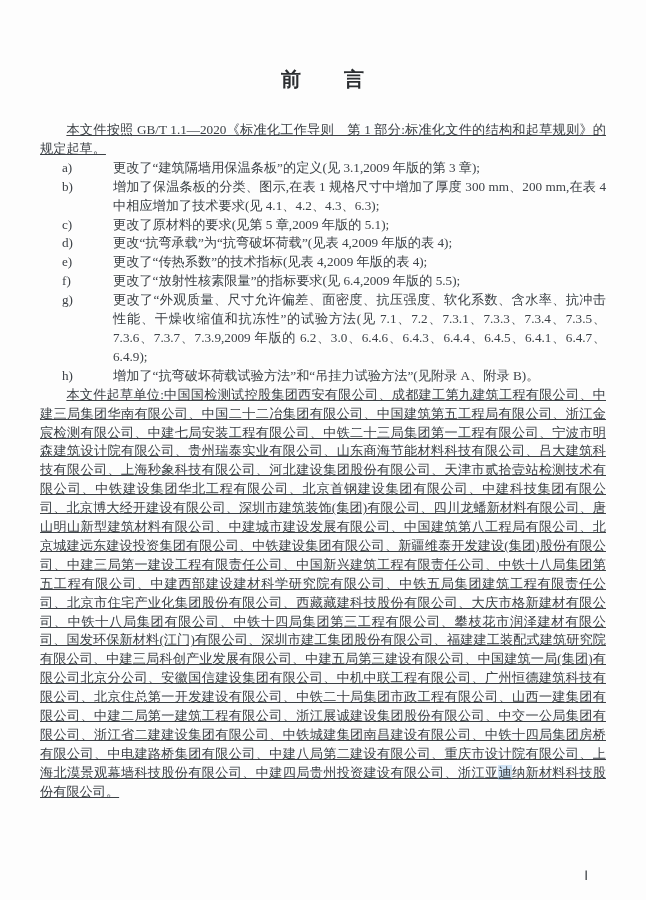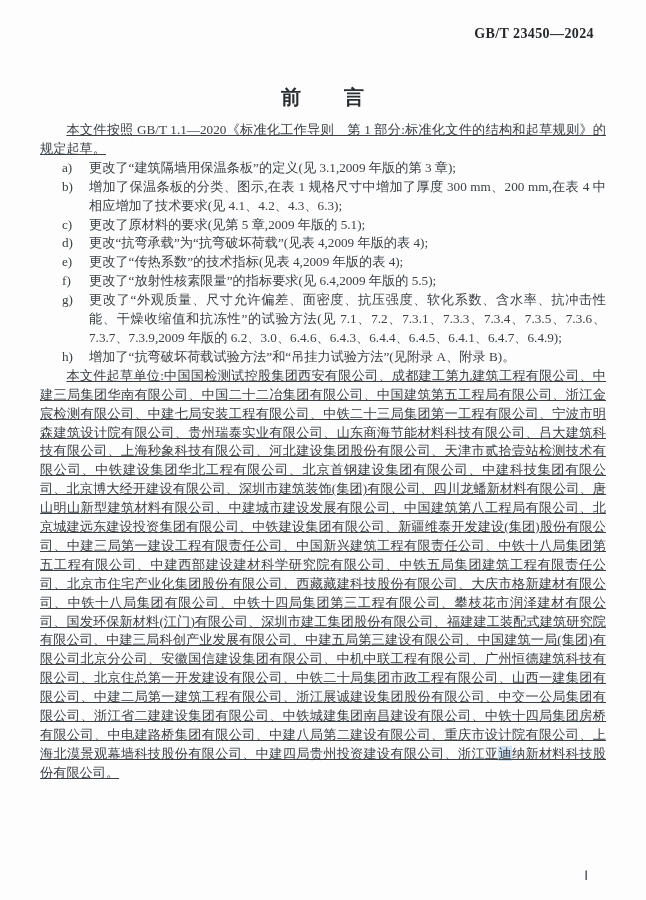--- a/index.html
+++ b/index.html
@@ -8,47 +8,44 @@
     margin:0 auto;box-sizing:border-box;padding:26px 40px 0 40px;
     font-family:"Liberation Serif","DejaVu Serif",serif;color:#3c4146;
     overflow:hidden;
   }
   .header{
     text-align:right;padding-right:12px;height:18px;
     font-weight:bold;font-size:14px;letter-spacing:.4px;color:#26292c;
     font-family:"Liberation Serif","DejaVu Serif",serif;
   }
   .title{
-    text-align:center;margin:40px 0 10px 0;
+    text-align:center;margin:40px 0 28px 0;
     font-family:"Liberation Sans","DejaVu Sans",sans-serif;
     font-weight:bold;font-size:20px;color:#2b2e31;letter-spacing:1px;
   }
   .body{
     font-size:13.2px;line-height:18.9px;text-align:justify;
     text-justify:inter-ideograph;
   }
   .para{margin:0;text-indent:2em;text-decoration:underline;}
   .list{margin:0;}
   .li{display:flex;}
   .li-label{flex:0 0 27px;margin-left:22px;}
-  .li-text{flex:1;text-align:justify;}
+  .li-text{flex:1;text-align:justify;margin-left:24px;}
   .hl{background:#cfe2f3;}
   .page-number{
     position:absolute;right:58px;bottom:16px;
     font-size:13px;color:#3c4146;font-family:"Liberation Serif",serif;
   }
 </style>
 </head>
 <body>
 
 <div class="page">
 
-  <div class="header">
-    <span>GB/T 23450—2024</span>
-  </div>
 
   <h1 class="title">前　　言</h1>
 
   <div class="body">
 
     <p class="para">本文件按照 GB/T 1.1—2020《标准化工作导则　第 1 部分:标准化文件的结构和起草规则》的规定起草。</p>
 
     <div class="list">
       <div class="li">
         <span class="li-label">a)</span>

